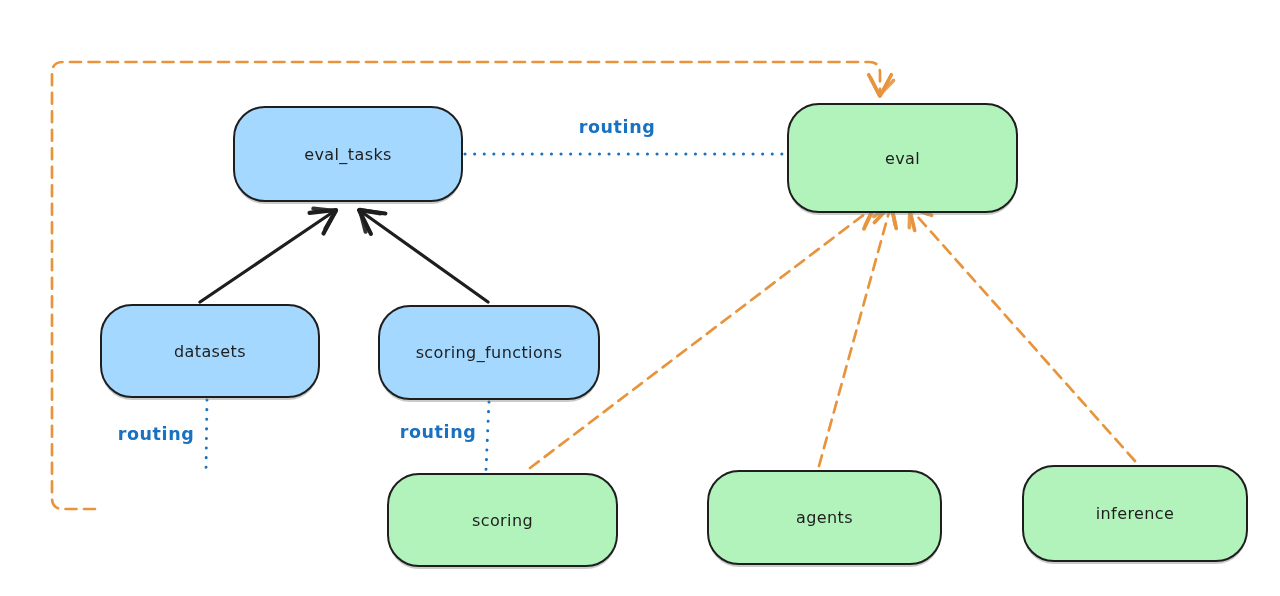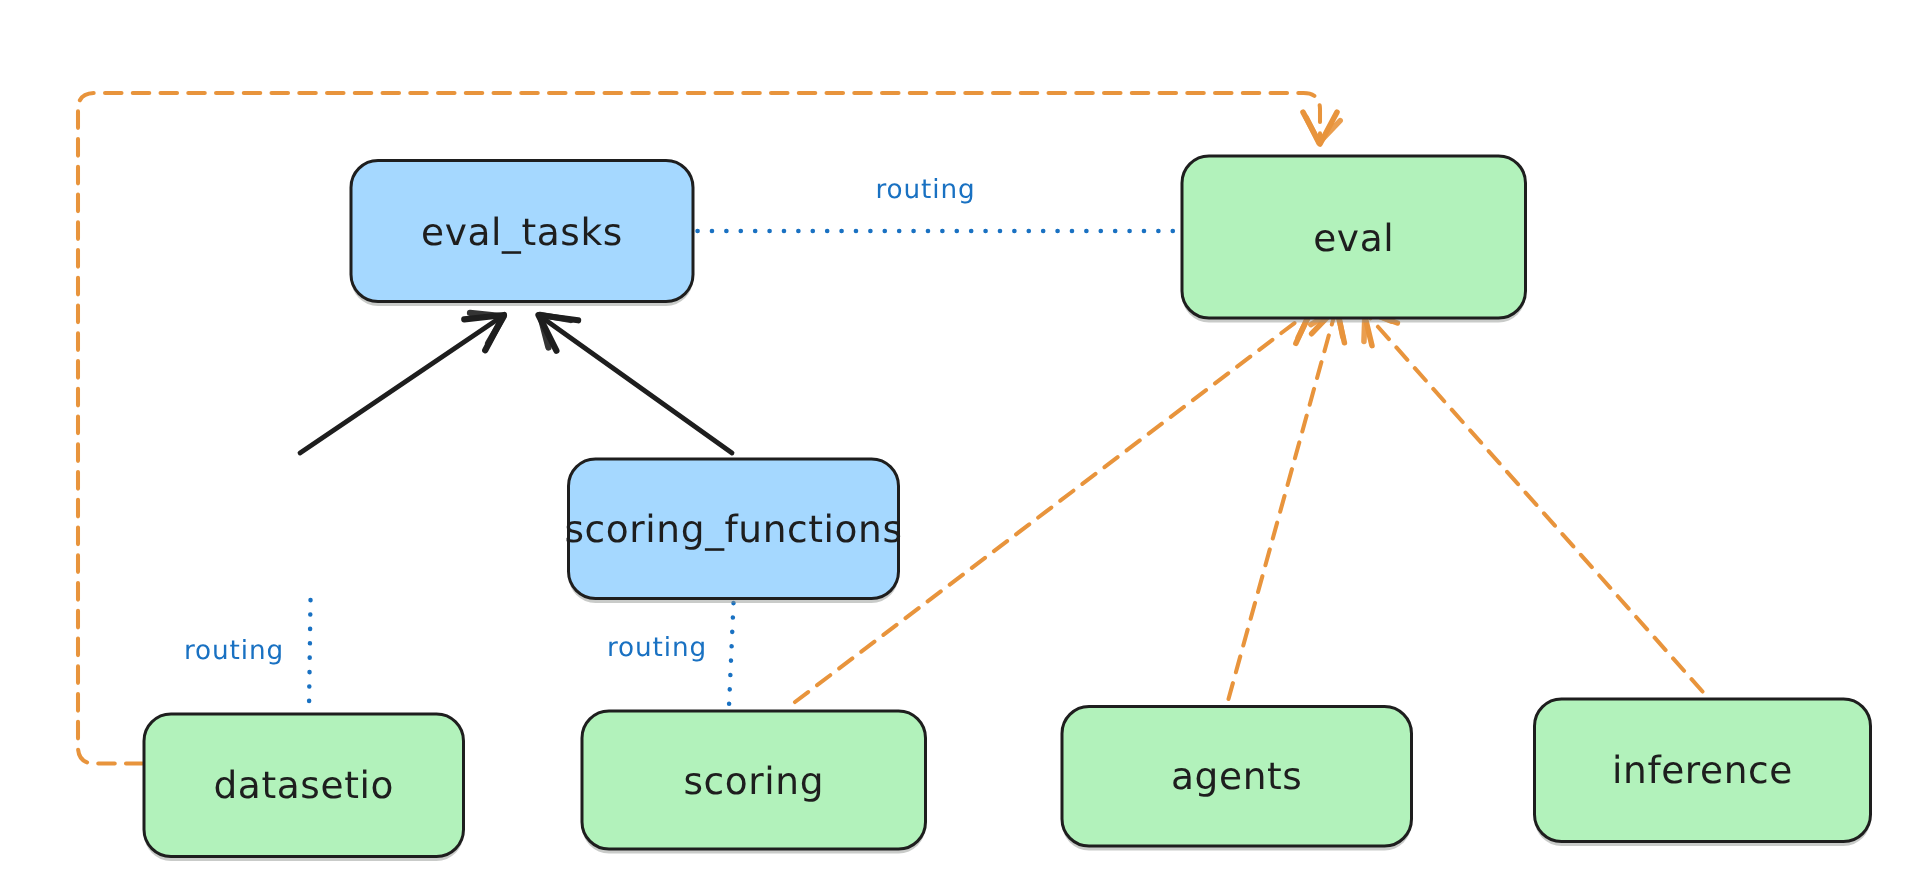--- a/index.html
+++ b/index.html
@@ -7,32 +7,32 @@
     position:relative;
     width:1280px;height:596px;
     background:#ffffff;
     overflow:hidden;
     font-family:"DejaVu Sans","Liberation Sans",sans-serif;
   }
   .edges{position:absolute;inset:0;z-index:1;}
   .node{
     position:absolute;z-index:2;
     border:2.8px solid var(--stroke);
-    border-radius:19px;
+    border-radius:32px;
     display:flex;align-items:center;justify-content:center;
-    font-size:25px;letter-spacing:0.4px;color:var(--stroke);
+    font-size:16px;letter-spacing:0.4px;color:var(--stroke);
     box-shadow:0 3px 0 -1px rgba(135,140,135,0.45);
     box-sizing:border-box;
   }
   .node.blue{background:var(--node-blue);}
   .node.green{background:var(--node-green);}
   .edge-label{
     position:absolute;z-index:3;
     color:var(--routing-blue);
-    font-size:17.5px;font-weight:normal;letter-spacing:0.6px;
+    font-size:17.5px;font-weight:bold;letter-spacing:0.6px;
     text-align:center;width:96px;
   }
   .edge-black{stroke:var(--stroke);stroke-width:3.2;fill:none;stroke-linecap:round;}
   .edge-dotted{stroke:var(--routing-blue);stroke-width:3;fill:none;stroke-linecap:round;stroke-dasharray:0.1 9.5;}
   .edge-dashed{stroke:var(--orange);stroke-width:2.7;fill:none;stroke-linecap:round;stroke-linejoin:round;stroke-dasharray:11 7.5;}
   .mk-black{stroke:var(--stroke);stroke-width:3;fill:none;stroke-linecap:round;stroke-linejoin:round;}
   .mk-orange{stroke:var(--orange);stroke-width:2.6;fill:none;stroke-linecap:round;stroke-linejoin:round;}
 </style>
 </head>
 <body>
@@ -65,28 +65,28 @@
   </svg>
 
   <div class="node blue" style="left:233px;top:106px;width:230px;height:96px">
     <span>eval_tasks</span>
   </div>
 
   <div class="node green" style="left:787px;top:103px;width:231px;height:110px">
     <span>eval</span>
   </div>
 
+  <div class="node blue" style="left:100px;top:304px;width:220px;height:94px">
+    <span>datasets</span>
+  </div>
 
   <div class="node blue" style="left:378px;top:305px;width:222px;height:95px">
     <span>scoring_functions</span>
   </div>
 
-  <div class="node green" style="left:95px;top:475px;width:215px;height:97px">
-    <span>datasetio</span>
-  </div>
 
   <div class="node green" style="left:707px;top:470px;width:235px;height:95px">
     <span>agents</span>
   </div>
 
   <div class="node green" style="left:387px;top:473px;width:231px;height:94px">
     <span>scoring</span>
   </div>
 
   <div class="node green" style="left:1022px;top:465px;width:226px;height:97px">

